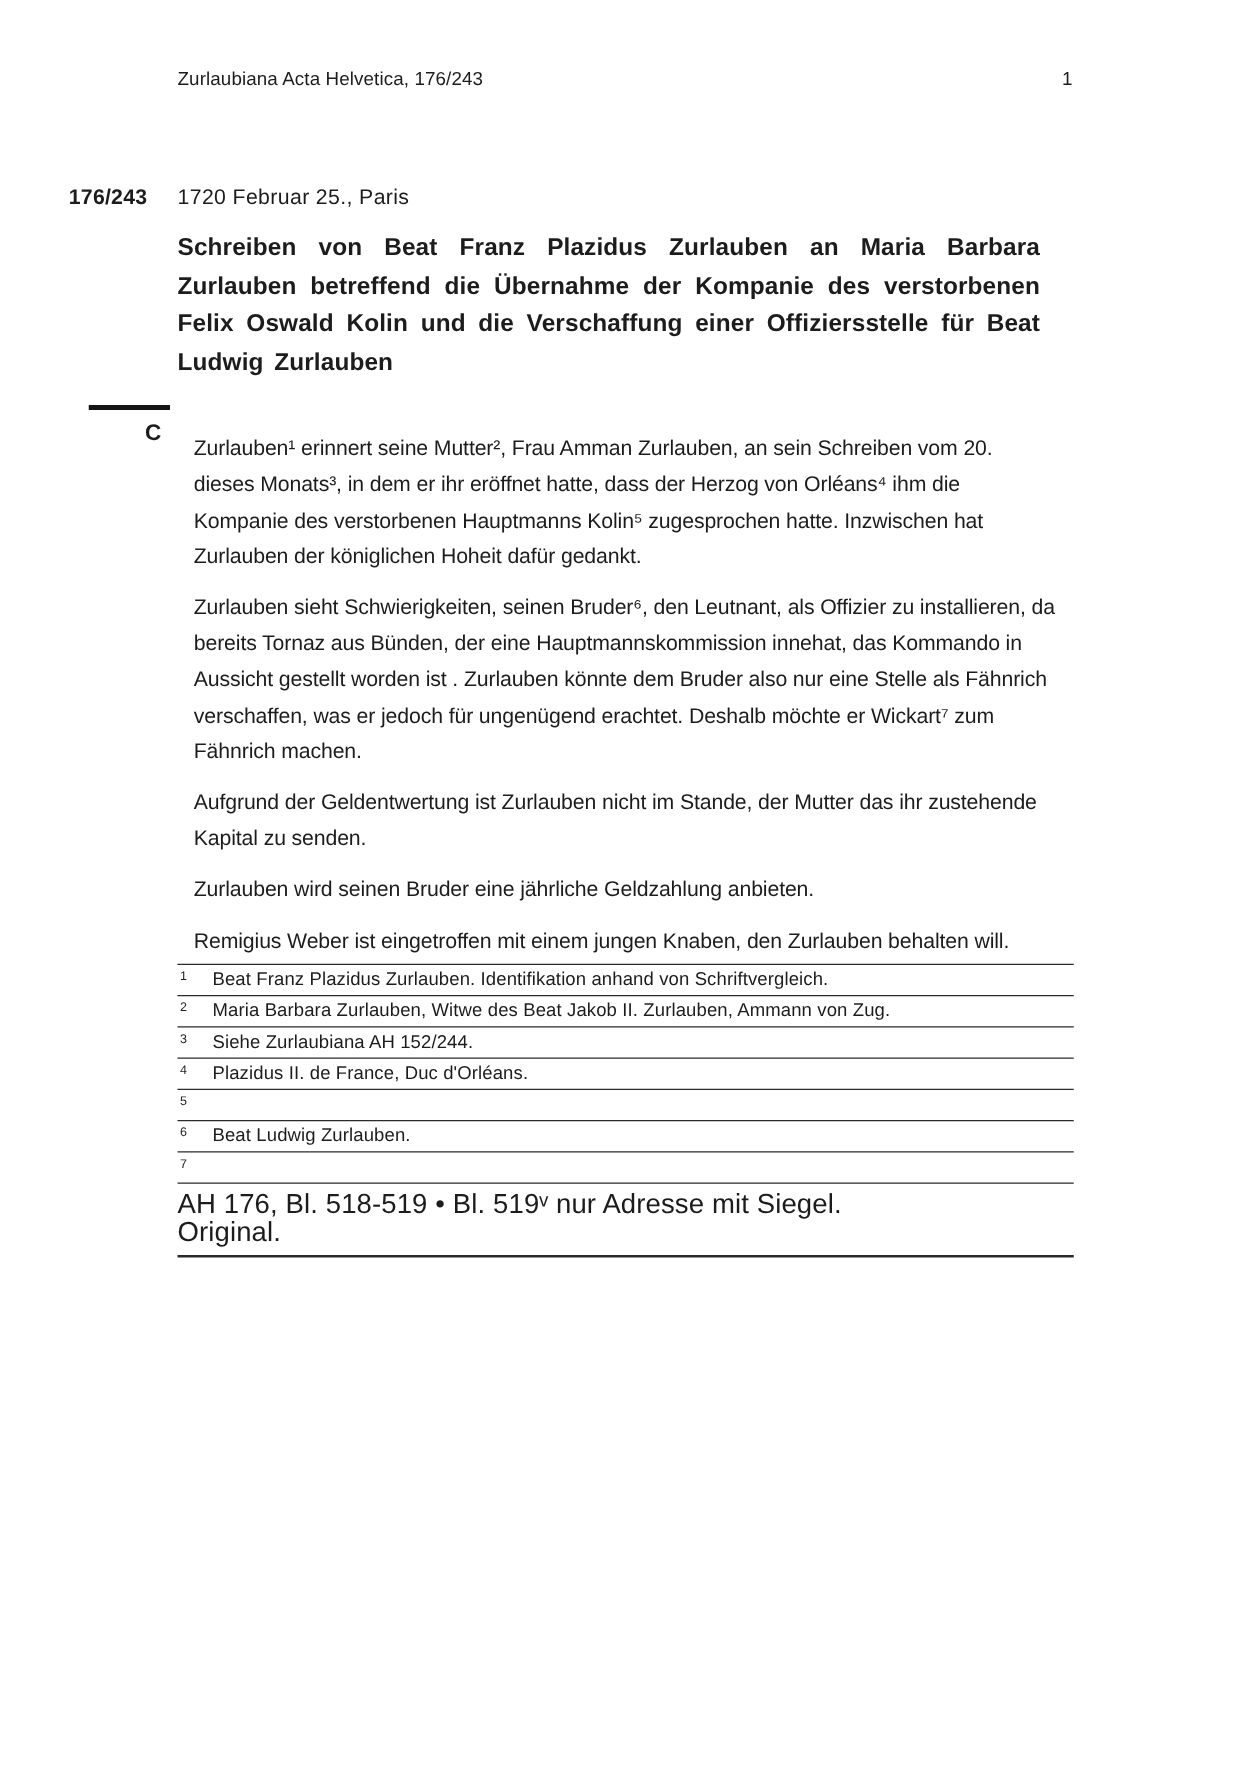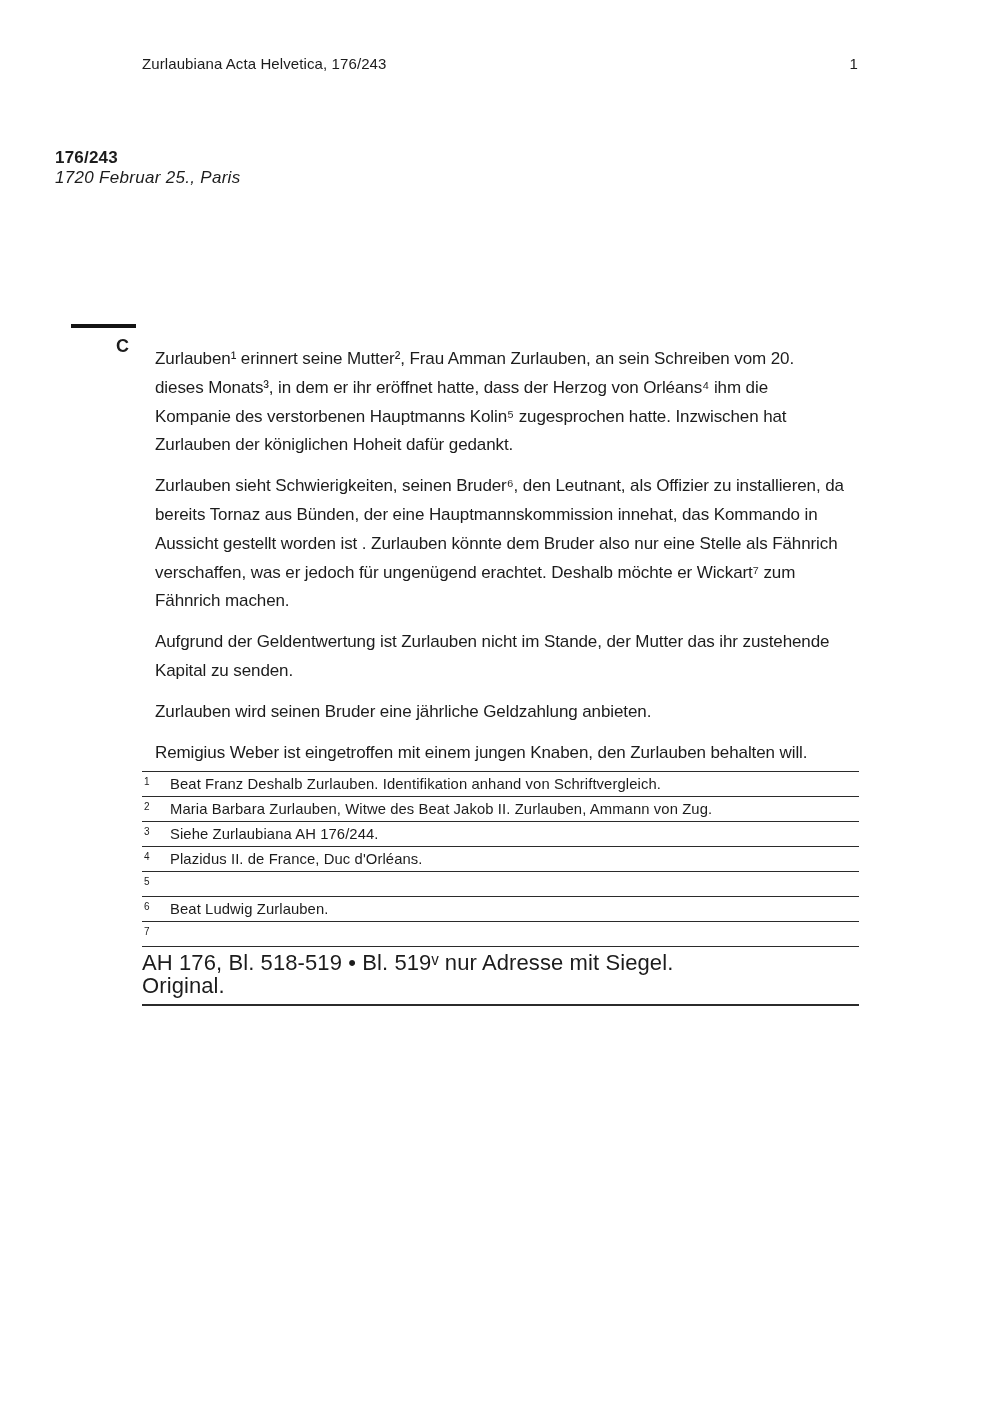--- a/index.html
+++ b/index.html
@@ -12,24 +12,24 @@
     background:#ffffff;
     color:#1c1c1c;
   }
   .running-header {
     position:absolute; top:55px; left:142px; width:716px;
     display:flex; justify-content:space-between; align-items:flex-start;
     font-size:15px; letter-spacing:0.1px; color:#1c1c1c;
   }
   .doc-line {
     position:absolute; top:148px; left:55px;
-    font-size:17px; display:flex; align-items:baseline;flex-direction:column;
+    font-size:17px; display:flex; align-items:baseline;
   }
   .doc-number { font-weight:bold; width:87px; letter-spacing:0.2px; }
-  .dateline { letter-spacing:0.3px;font-style:italic; }
+  .dateline { letter-spacing:0.3px; }
   .doc-title {
     position:absolute; top:183px; left:142px; width:690px;
     font-weight:bold; font-size:19.5px; line-height:30.5px;
     text-align:justify; text-align-last:left; word-spacing:3px;
     letter-spacing:0.1px;
   }
   .short-rule {
     position:absolute; top:324px; left:71px;
     width:65px; height:3.5px; background:#141414;
   }
@@ -74,45 +74,46 @@
   <div class="running-header">
     <span>Zurlaubiana Acta Helvetica, 176/243</span>
     <span>1</span>
   </div>
 
   <div class="doc-line">
     <span class="doc-number">176/243</span>
     <span class="dateline">1720 Februar 25., Paris</span>
   </div>
 
+  <div class="doc-title">Schreiben von Beat Franz Plazidus Zurlauben an Maria Barbara Zurlauben betreffend die Übernahme der Kompanie des verstorbenen Felix Oswald Kolin und die Verschaffung einer Offiziersstelle für Beat Ludwig Zurlauben</div>
 
   <div class="short-rule"></div>
 
   <div class="section-marker">C</div>
 
   <div class="doc-body">
     <p>Zurlauben¹ erinnert seine Mutter², Frau Amman Zurlauben, an sein Schreiben vom 20. dieses Monats³, in dem er ihr eröffnet hatte, dass der Herzog von Orléans⁴ ihm die Kompanie des verstorbenen Hauptmanns Kolin⁵ zugesprochen hatte. Inzwischen hat Zurlauben der königlichen Hoheit dafür gedankt.</p>
     <p>Zurlauben sieht Schwierigkeiten, seinen Bruder⁶, den Leutnant, als Offizier zu installieren, da bereits Tornaz aus Bünden, der eine Hauptmannskommission innehat, das Kommando in Aussicht gestellt worden ist . Zurlauben könnte dem Bruder also nur eine Stelle als Fähnrich verschaffen, was er jedoch für ungenügend erachtet. Deshalb möchte er Wickart⁷ zum Fähnrich machen.</p>
     <p>Aufgrund der Geldentwertung ist Zurlauben nicht im Stande, der Mutter das ihr zustehende Kapital zu senden.</p>
     <p>Zurlauben wird seinen Bruder eine jährliche Geldzahlung anbieten.</p>
     <p>Remigius Weber ist eingetroffen mit einem jungen Knaben, den Zurlauben behalten will.</p>
   </div>
 
   <div class="footnotes">
     <div class="footnote">
       <span class="fn-num">1</span>
-      <span class="fn-text">Beat Franz Deshalb Zurlauben. Identifikation anhand von Schriftvergleich.</span>
+      <span class="fn-text">Beat Franz Plazidus Zurlauben. Identifikation anhand von Schriftvergleich.</span>
     </div>
     <div class="footnote">
       <span class="fn-num">2</span>
       <span class="fn-text">Maria Barbara Zurlauben, Witwe des Beat Jakob II. Zurlauben, Ammann von Zug.</span>
     </div>
     <div class="footnote">
       <span class="fn-num">3</span>
-      <span class="fn-text">Siehe Zurlaubiana AH 176/244.</span>
+      <span class="fn-text">Siehe Zurlaubiana AH 152/244.</span>
     </div>
     <div class="footnote">
       <span class="fn-num">4</span>
       <span class="fn-text">Plazidus II. de France, Duc d'Orléans.</span>
     </div>
     <div class="footnote">
       <span class="fn-num">5</span>
     </div>
     <div class="footnote">
       <span class="fn-num">6</span>

